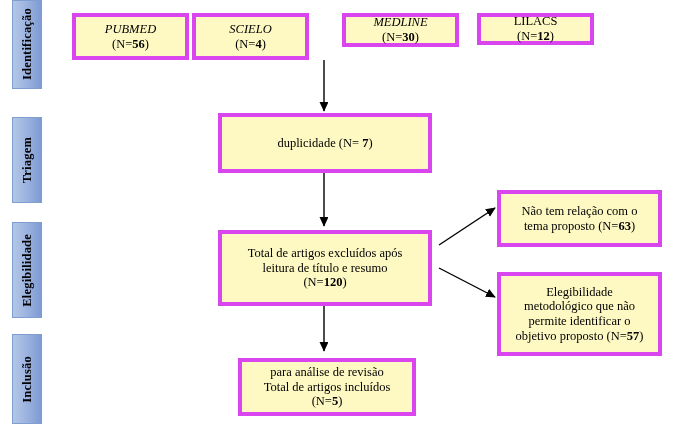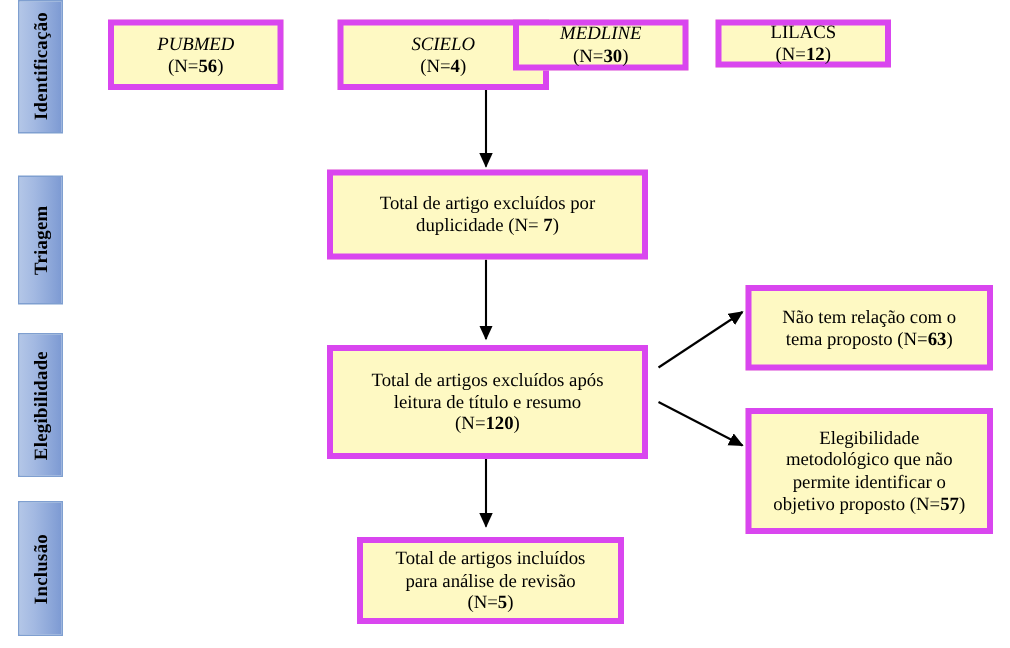--- a/index.html
+++ b/index.html
@@ -96,21 +96,21 @@
     <span>Inclusão</span>
   </div>
 
   <div class="box" style="left:72px; top:13px; width:117px; height:47px;">
     <div>
       <span class="line src-title">PUBMED</span>
       <span class="line">(N=<b>56</b>)</span>
     </div>
   </div>
 
-  <div class="box" style="left:225px; top:13px; width:141px; height:47px;">
+  <div class="box" style="left:192px; top:13px; width:117px; height:47px;">
     <div>
       <span class="line src-title">SCIELO</span>
       <span class="line">(N=<b>4</b>)</span>
     </div>
   </div>
 
   <div class="box" style="left:342px; top:13px; width:117px; height:34px;">
     <div>
       <span class="line src-title">MEDLINE</span>
       <span class="line">(N=<b>30</b>)</span>
@@ -119,37 +119,36 @@
 
   <div class="box" style="left:477px; top:13px; width:117px; height:32px;">
     <div>
       <span class="line src-title-plain">LILACS</span>
       <span class="line">(N=<b>12</b>)</span>
     </div>
   </div>
 
   <div class="box" style="left:218px; top:113px; width:214px; height:60px;">
     <div>
-      <span class="line">Total de artigo excluídos por</span>
       <span class="line">duplicidade (N= <b>7</b>)</span>
     </div>
   </div>
 
   <div class="box" style="left:218px; top:230px; width:214px; height:76px;">
     <div>
       <span class="line">Total de artigos excluídos após</span>
       <span class="line">leitura de título e resumo</span>
       <span class="line">(N=<b>120</b>)</span>
     </div>
   </div>
 
   <div class="box" style="left:238px; top:358px; width:178px; height:58px;">
     <div>
+      <span class="line">para análise de revisão</span>
       <span class="line">Total de artigos incluídos</span>
-      <span class="line">para análise de revisão</span>
       <span class="line">(N=<b>5</b>)</span>
     </div>
   </div>
 
   <div class="box" style="left:497px; top:190px; width:165px; height:57px;">
     <div>
       <span class="line">Não tem relação com o</span>
       <span class="line">tema proposto (N=<b>63</b>)</span>
     </div>
   </div>

